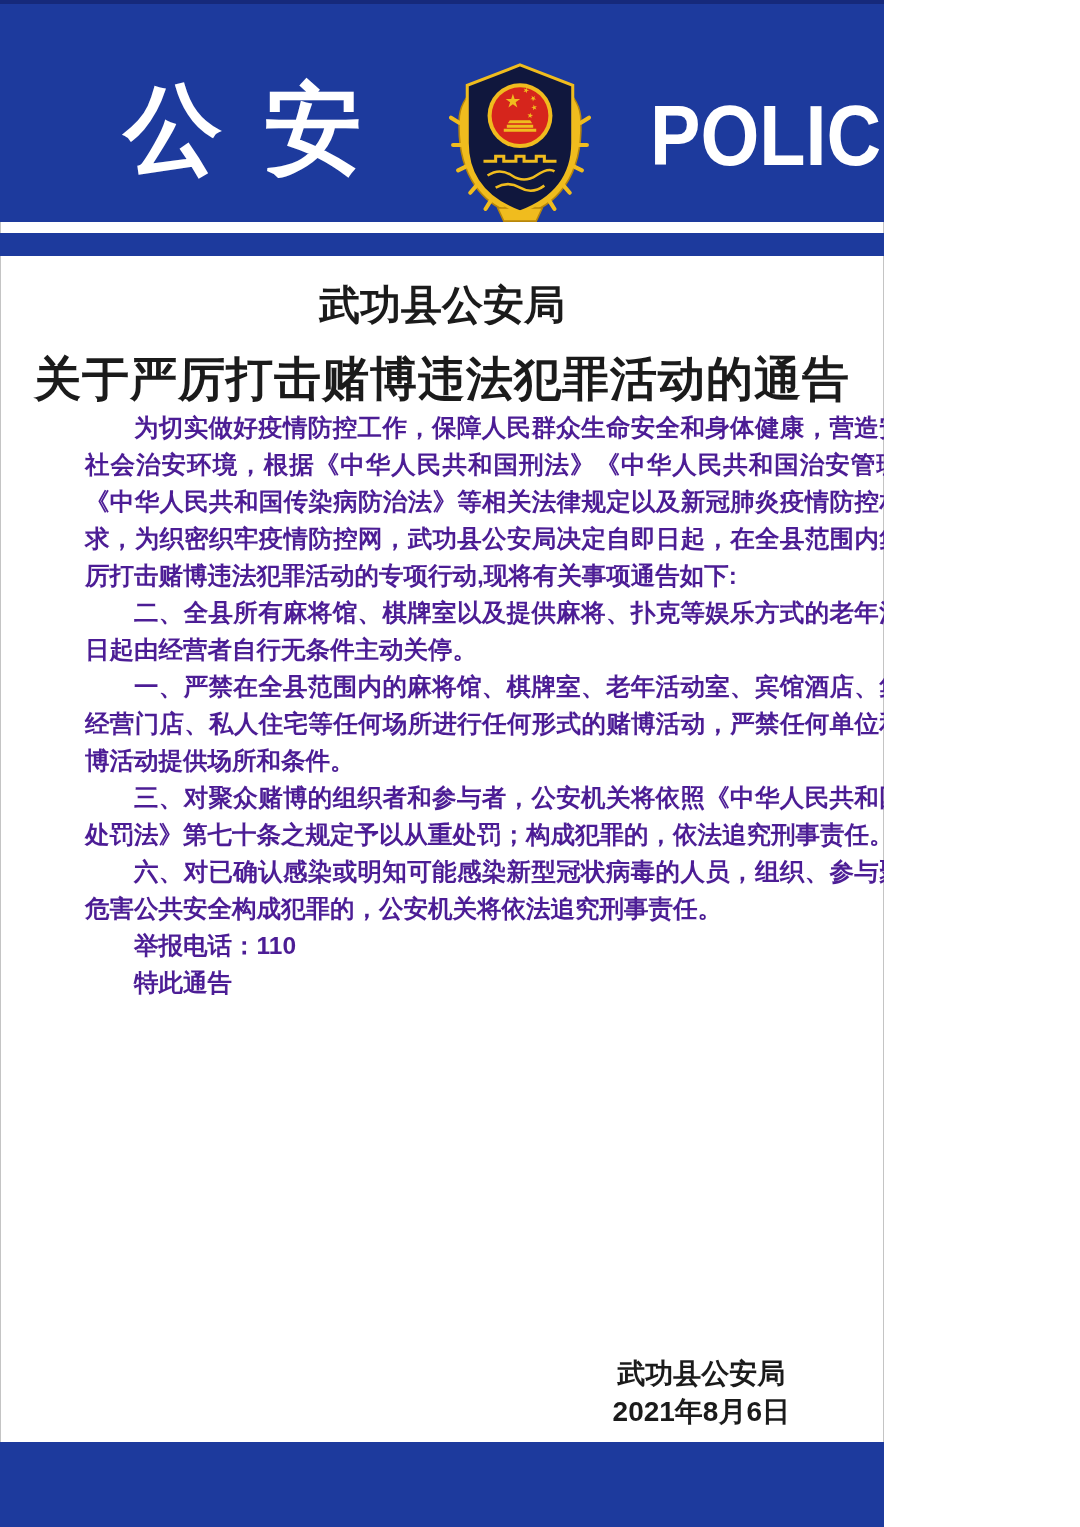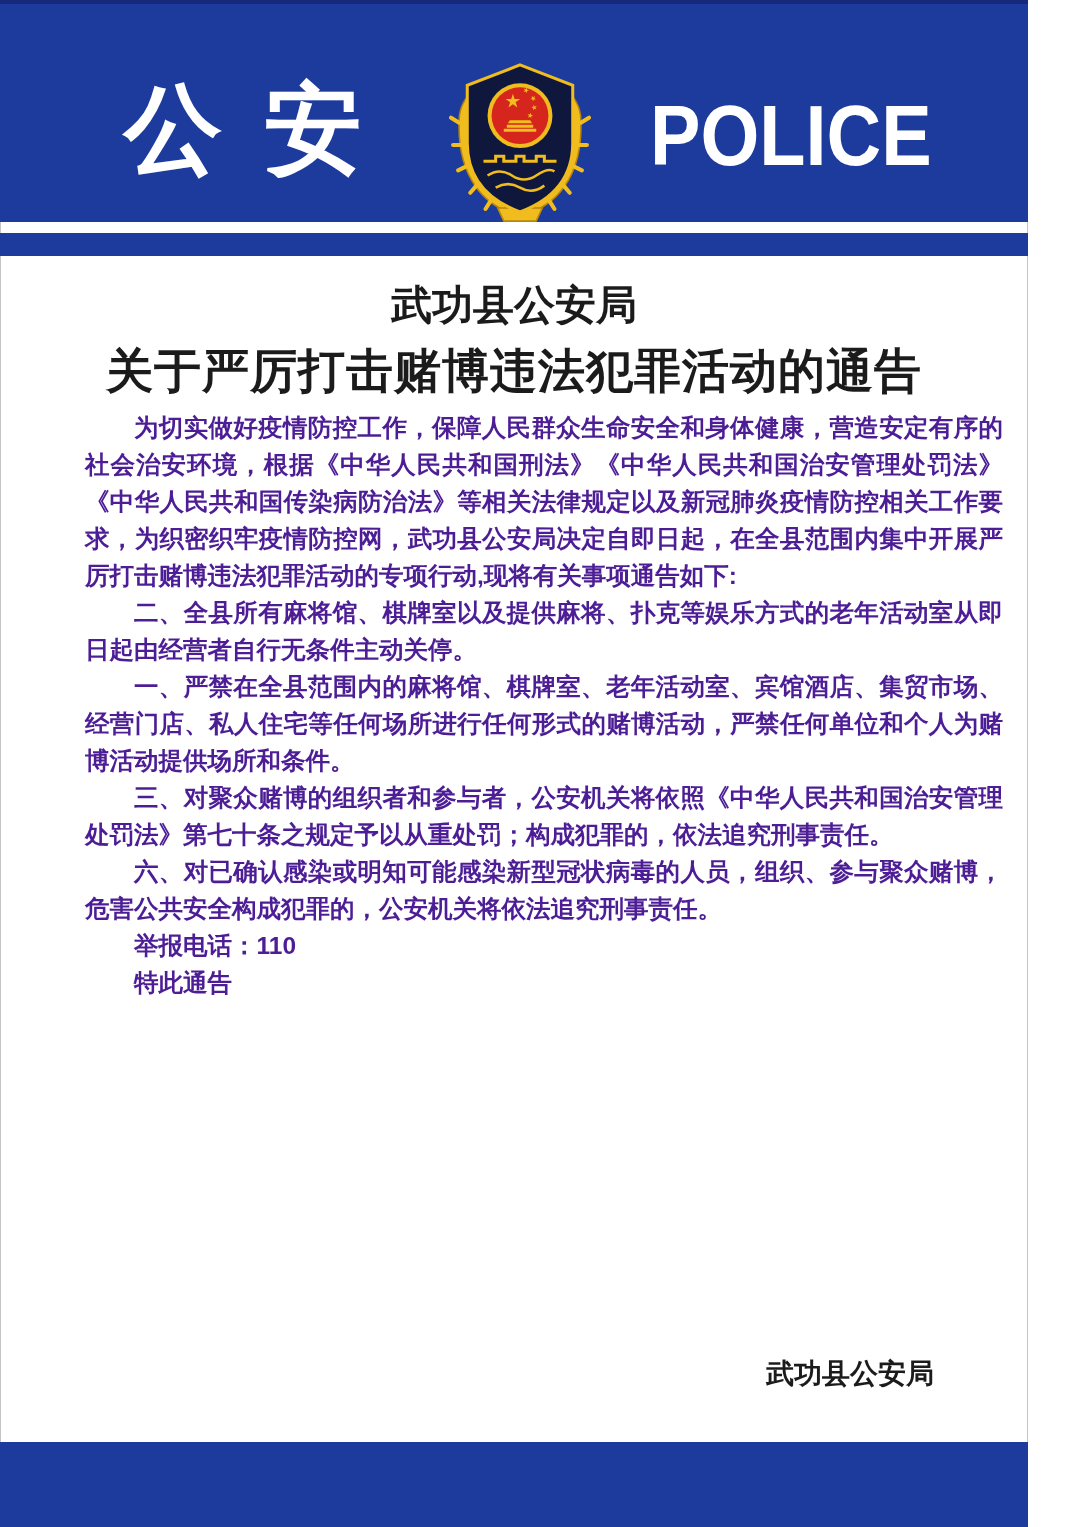--- a/index.html
+++ b/index.html
@@ -1,17 +1,17 @@
 <!DOCTYPE html>
 <html lang="zh" style="--header-blue: #1d3a9d; --header-blue-dark: #16297b; --badge-gold: #f0bc1e; --badge-gold-dark: #b8860b; --badge-navy: #10173d; --emblem-red: #d6251c; --text-black: #1b1b1b; --band-text-white: #ffffff;"><head>
 <meta charset="utf-8">
 <style>
   html,body { margin:0; padding:0; background:#ffffff; }
   .page {
-    position:relative; width:1028px; height:1527px; background:#ffffff;
+    position:relative; width:884px; height:1527px; background:#ffffff;
     font-family:"Liberation Sans", sans-serif; overflow:hidden;
     box-shadow: inset 0 0 0 1px #c4c4c4;
   }
   
   .header-band {
     position:absolute; top:0; left:0; width:100%; height:222px;
     background:var(--header-blue,#1d3a9d);
     border-top:4px solid var(--header-blue-dark,#16297b);
     box-sizing:border-box;
   }
@@ -27,21 +27,21 @@
   }
   .badge { position:absolute; left:449px; top:55px; width:142px; height:164px; }
   
   .stripe-blue {
     position:absolute; top:233px; left:0; width:100%; height:23px;
     background:var(--header-blue,#1d3a9d);
   }
   
   .title-block { position:absolute; top:280px; left:0; width:100%; text-align:center; color:#1b1b1b; }
   .title-line1 { font-size:41px; font-weight:800; line-height:1.25; }
-  .title-line2 { font-size:47px; font-weight:800; line-height:1.2; margin-top:12px; letter-spacing:1px; }
+  .title-line2 { font-size:47px; font-weight:800; line-height:1.2; margin-top:20px; letter-spacing:1px; }
   
   .notice-body {
     position:absolute; top:409px; left:85px; width:918px;
     color:#4c1d95; font-size:24.5px; line-height:37px;
     text-align:justify; font-weight:600;
   }
   .notice-body p { margin:0; text-indent:2em; }
   .notice-body p.short { text-align:left; }
   
   .signature-block {
@@ -106,17 +106,18 @@
     <p>二、全县所有麻将馆、棋牌室以及提供麻将、扑克等娱乐方式的老年活动室从即日起由经营者自行无条件主动关停。</p>
     <p>一、严禁在全县范围内的麻将馆、棋牌室、老年活动室、宾馆酒店、集贸市场、经营门店、私人住宅等任何场所进行任何形式的赌博活动，严禁任何单位和个人为赌博活动提供场所和条件。</p>
     <p>三、对聚众赌博的组织者和参与者，公安机关将依照《中华人民共和国治安管理处罚法》第七十条之规定予以从重处罚；构成犯罪的，依法追究刑事责任。</p>
     <p>六、对已确认感染或明知可能感染新型冠状病毒的人员，组织、参与聚众赌博，危害公共安全构成犯罪的，公安机关将依法追究刑事责任。</p>
     <p class="short">举报电话：110</p>
     <p class="short">特此通告</p>
   </div>
 
   <div class="signature-block">
     <div>武功县公安局</div>
+    <div>2021年8月6日</div>
   </div>
 
   <div class="footer-band"></div>
 
 </div>
 
 </body></html>

